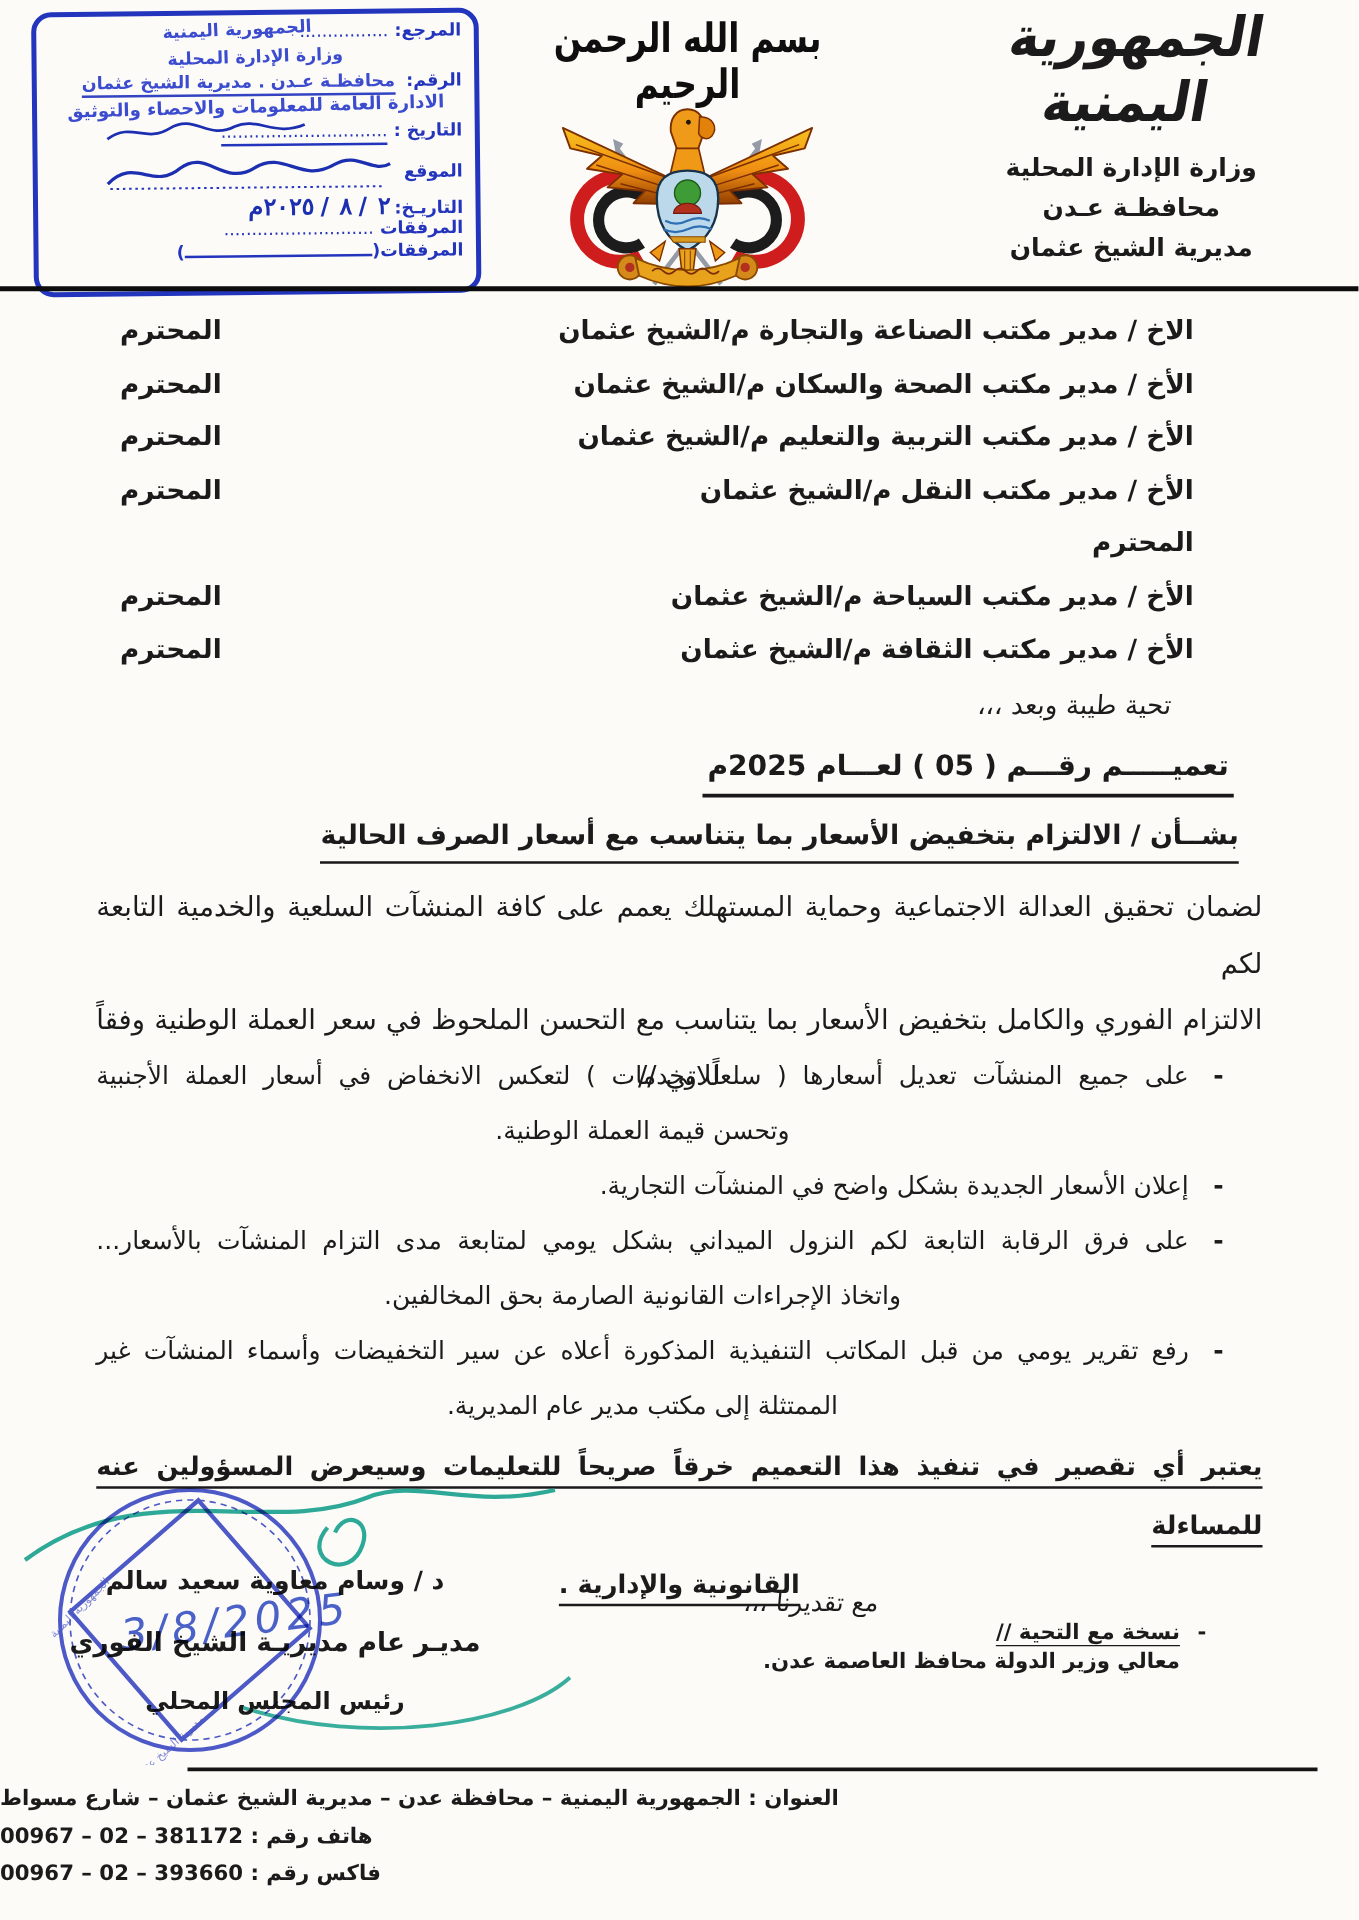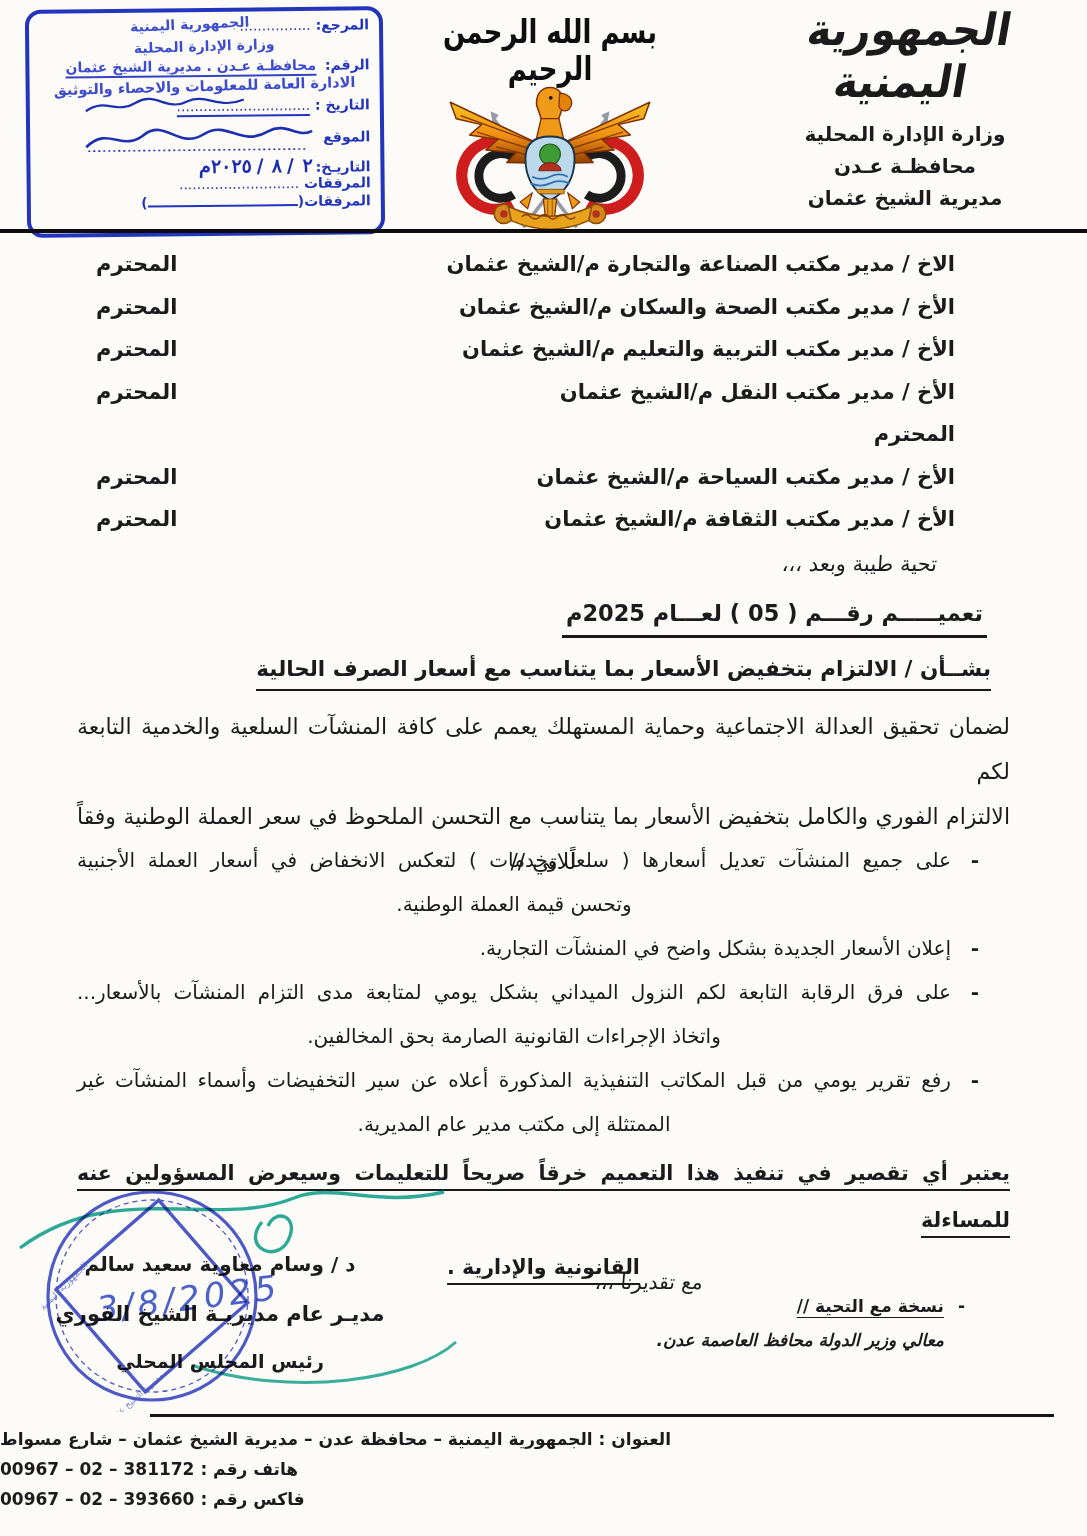--- a/index.html
+++ b/index.html
@@ -74,21 +74,21 @@
   .signer-t1{font-size:21px;margin-top:26px;letter-spacing:.5px;}
   .signer-t2{font-size:19px;margin-top:24px;}
   .round-stamp{position:absolute;top:1180px;left:36px;mix-blend-mode:multiply;}
   .scrawl-date{
     position:absolute;top:1278px;left:96px;font-size:34px;color:#2b46c6;font-style:italic;
     transform:rotate(-7deg);mix-blend-mode:multiply;opacity:.85;letter-spacing:4px;
   }
   .regards{position:absolute;top:1270px;right:384px;font-size:20px;transform:skewX(-5deg);}
   .copy-note{position:absolute;top:1296px;right:122px;display:flex;gap:14px;font-weight:700;font-size:17px;}
   .copy-head{text-decoration:underline;text-underline-offset:5px;}
-  .copy-to{margin-top:14px;font-style:italic;}
+  .copy-to{margin-top:3px;}
   
   .footer-rule{position:absolute;top:1414px;left:150px;width:904px;height:3px;background:#141414;}
   .footer{position:absolute;top:1424px;left:0;right:0;text-align:left;font-weight:700;font-size:17px;line-height:30px;}
   .ltr{direction:ltr;unicode-bidi:isolate;margin-top:20px;}
 </style>
 </head>
 <body>
 
 <div class="page">
 

